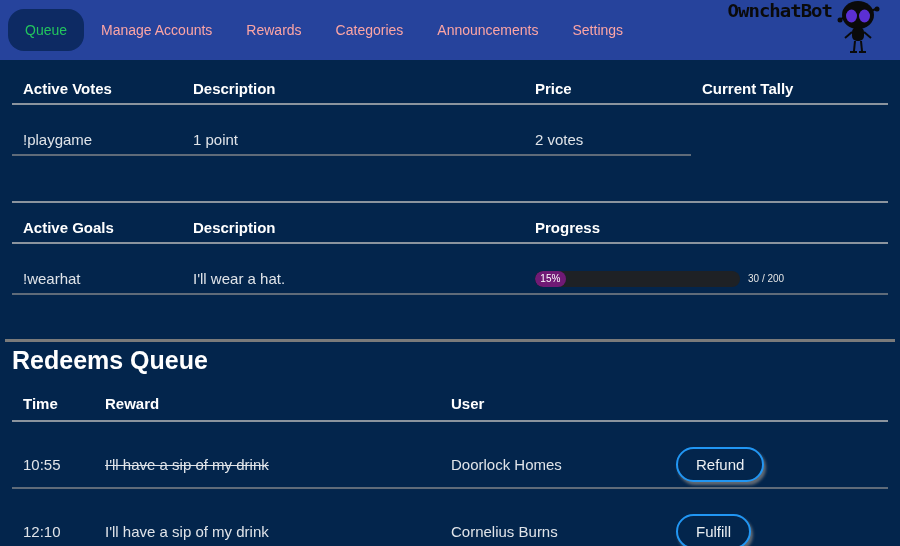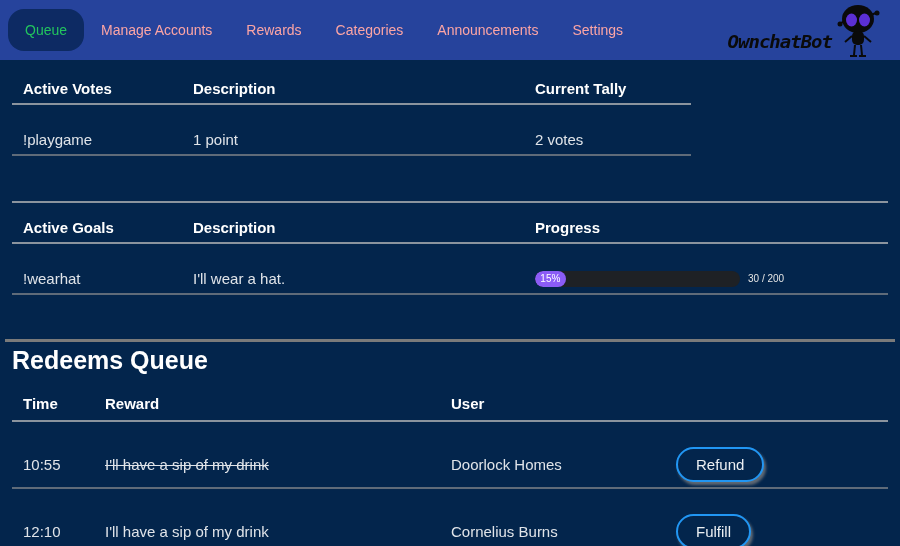--- a/index.html
+++ b/index.html
@@ -25,23 +25,22 @@
     padding: 13px 17px;
     border-radius: 16px;
     cursor: pointer;
     white-space: nowrap;
   }
   .tab.active { background: #0D2A63; color: #22c55e; }
   .logo {
     margin-left: auto;
     margin-right: 16px;
     display: flex;
-    align-items: flex-end;
+    align-items: flex-start;
     height: 60px;
-    font-style: italic;
   }
   .logo-text {
     font-family: "DejaVu Sans Mono", monospace;
     font-weight: bold;
     font-size: 19px;
     letter-spacing: -1px;
     color: #0A0A0A;
     margin-bottom: 7px;
     transform: scaleY(0.9);
   }
@@ -73,21 +72,21 @@
   .progress-track {
     width: 205px;
     height: 16px;
     border-radius: 8px;
     background: #1E2125;
     overflow: hidden;
     flex: none;
   }
   .progress-fill {
     height: 100%;
-    background: #8b5cf6;
+    background: #701a75;
     border-radius: 8px;
     display: flex;
     align-items: center;
     justify-content: center;
     font-size: 10px;
     color: #FFFFFF;
     text-align: center;
   }
   .progress-text { margin-left: 8px; font-size: 10px; color: #e5e5e5; }
 
@@ -157,20 +156,21 @@
     </svg>
   </div>
 </nav>
 
 <main class="main">
 
   <div class="tbl t-votes">
     <div class="thead trow">
       <div class="cell">Active Votes</div>
       <div class="cell">Description</div>
+      <div class="cell">Price</div>
       <div class="cell">Current Tally</div>
     </div>
     <div class="tbody">
       <div class="trow">
         <div class="cell">!playgame</div>
         <div class="cell">1 point</div>
         <div class="cell">2 votes</div>
       </div>
     </div>
   </div>

